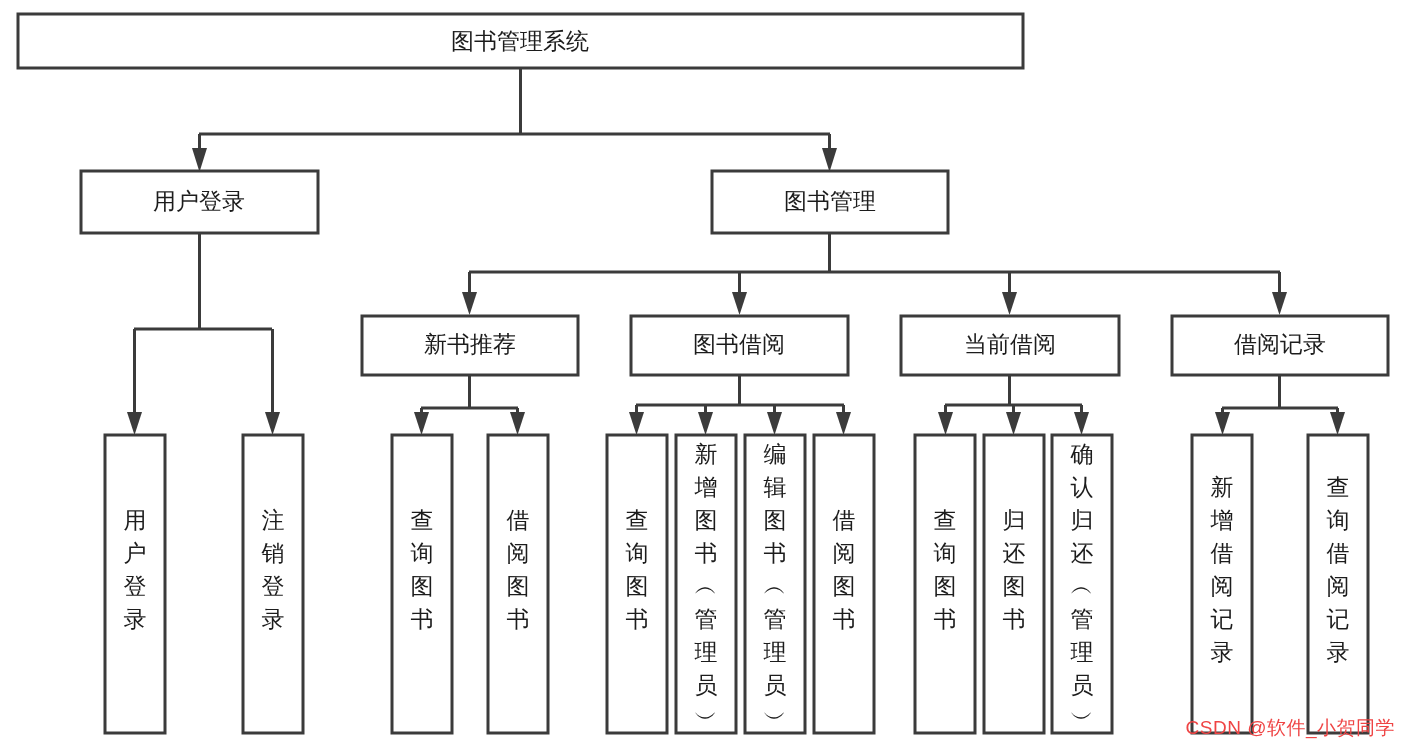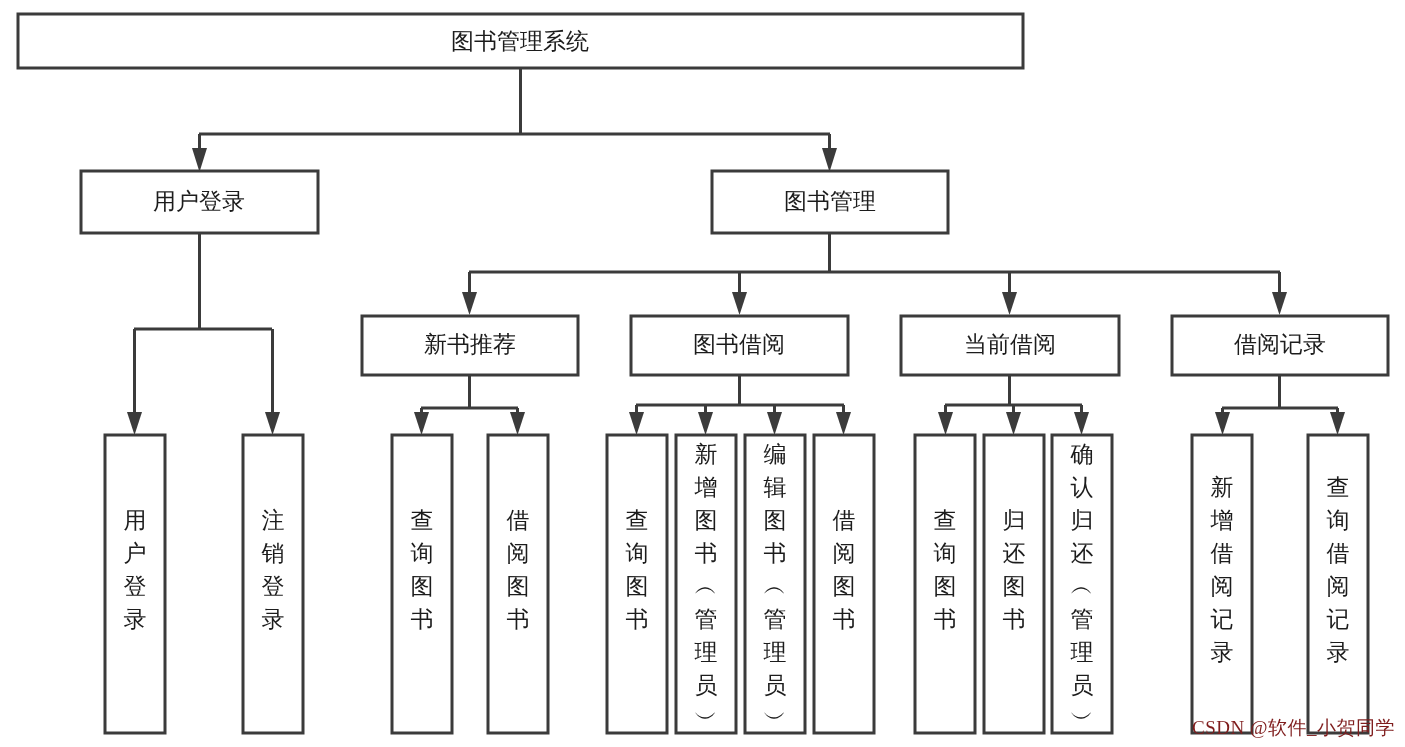--- a/index.html
+++ b/index.html
@@ -51,23 +51,23 @@
   .node-label-v {
     font-family: "Liberation Sans", "DejaVu Sans", sans-serif;
     font-size: 23px;
     fill: #1c1c1c;
     text-anchor: middle;
   }
   .watermark {
     position: absolute;
     right: 10px;
     bottom: 6px;
-    font-family: Liberation Serif, serif;
+    font-family: Liberation Sans, sans-serif;
     font-size: 19px;
-    color: #7f1d1d;
+    color: #ef4444;
     white-space: nowrap;
     letter-spacing: 0.5px;
   }
 </style>
 </head>
 <body>
 
 <div id="diagram-root">
 
   <svg class="flow" viewBox="0 0 1405 747" xmlns="http://www.w3.org/2000/svg">

